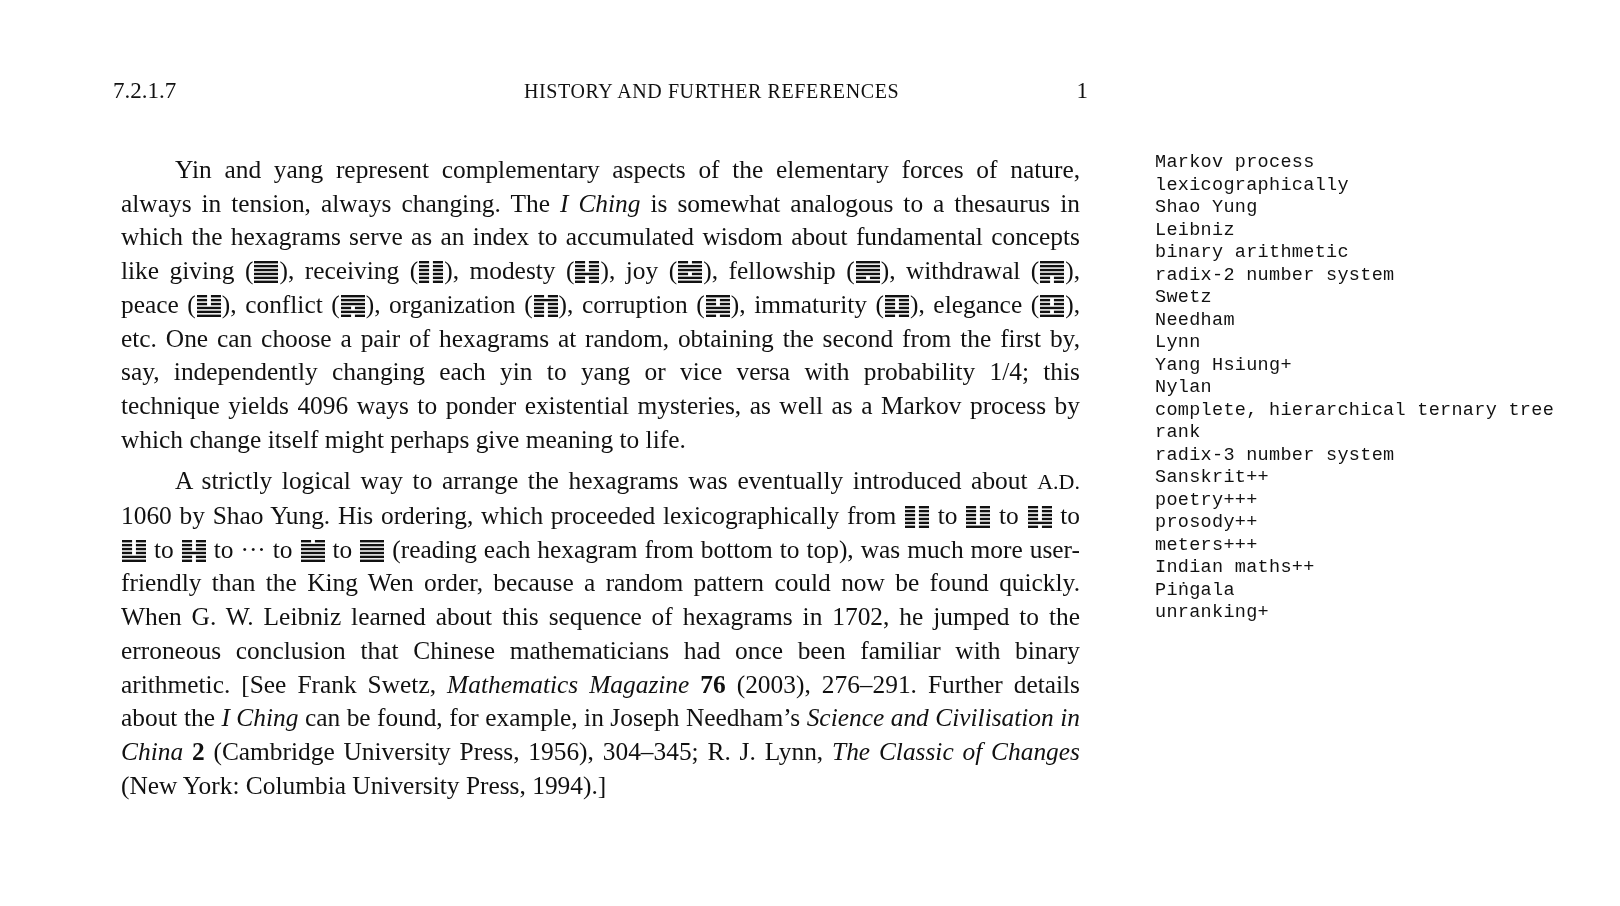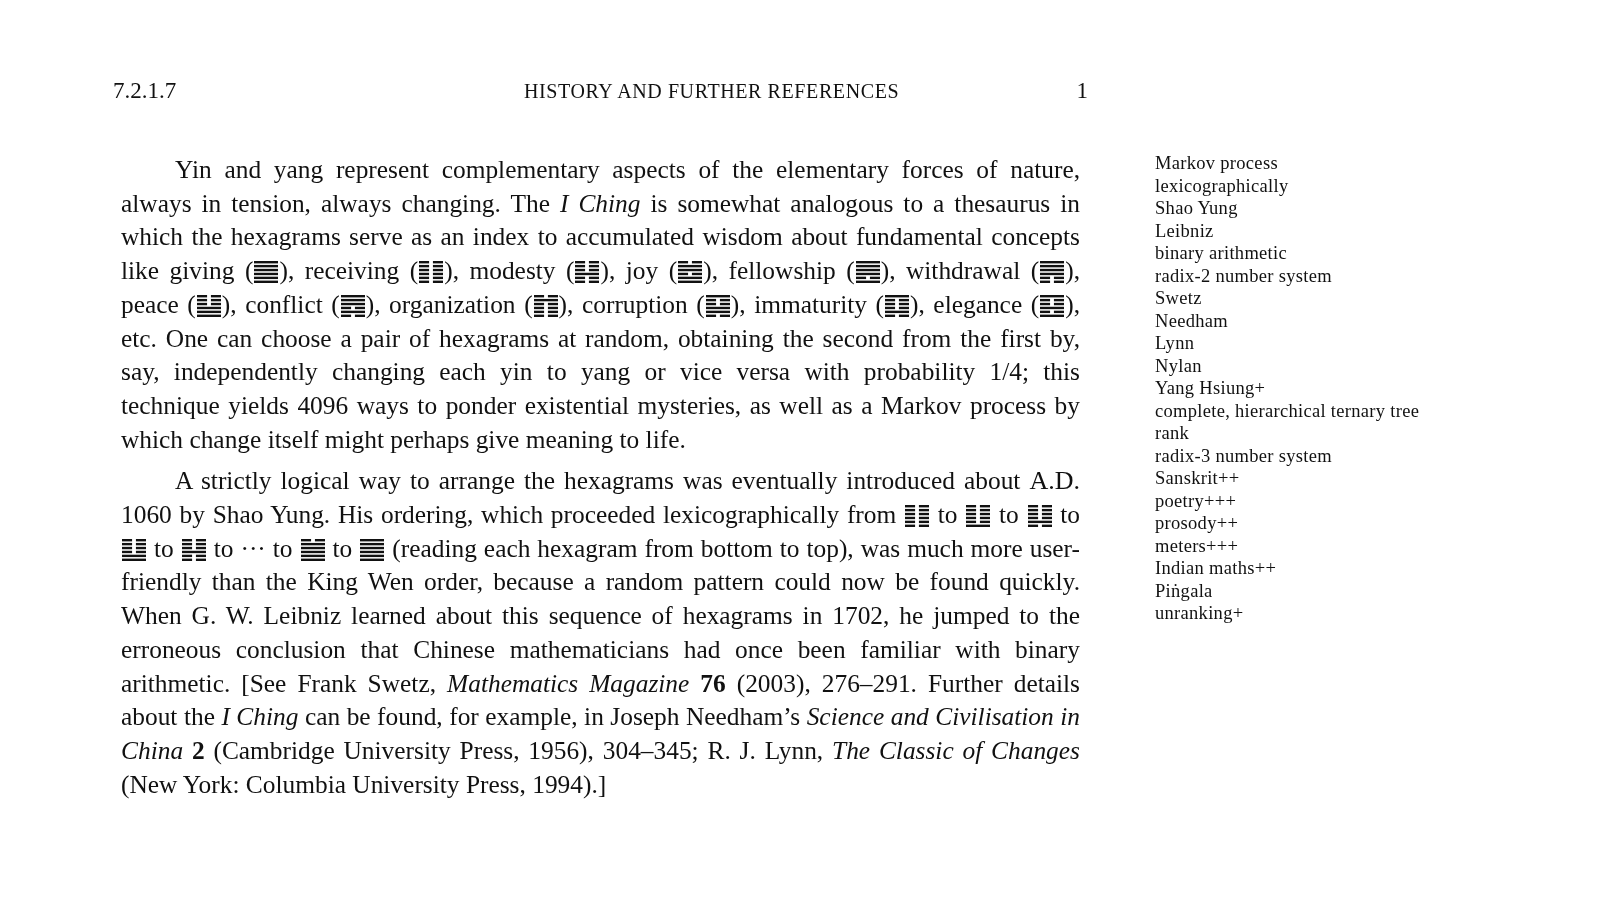--- a/index.html
+++ b/index.html
@@ -18,28 +18,28 @@
 
   .main {
     position: absolute; top: 145px; left: 113px; width: 975px;
     font-family: "Liberation Serif", serif;
     font-size: 25.4px; line-height: 33.7px;
     text-align: justify;
   }
   .main p { margin: 8px; text-indent: 54px; }
   .main i { font-style: italic; }
   .main b { font-weight: bold; }
-  .sc { font-variant: small-caps; font-size: 26px; }
+  .sc { font-variant: small-caps; font-size: 22px; }
 
   .hex { display: inline-block; vertical-align: -4px; margin: 0 1px; }
   .hex svg { display: block; }
 
   .margin {
     position: absolute; top: 152px; left: 1155px; width: 440px;
-    font-family: Liberation Serif, serif; font-size: 18.5px; line-height: 22.5px;
+    font-family: Liberation Mono, monospace; font-size: 18.5px; line-height: 22.5px;
     letter-spacing: 0.3px;
   }
   .margin div { white-space: nowrap; }
 </style>
 </head>
 <body>
 
 <div class="header">
   <span class="sec">7.2.1.7</span>
   <span class="title">HISTORY AND FURTHER REFERENCES</span>
@@ -249,22 +249,22 @@
 <div class="margin">
   <div>Markov process</div>
   <div>lexicographically</div>
   <div>Shao Yung</div>
   <div>Leibniz</div>
   <div>binary arithmetic</div>
   <div>radix-2 number system</div>
   <div>Swetz</div>
   <div>Needham</div>
   <div>Lynn</div>
+  <div>Yang Hsiung+</div>
   <div>Nylan</div>
-  <div>Yang Hsiung+</div>
   <div>complete, hierarchical ternary tree</div>
   <div>rank</div>
   <div>radix-3 number system</div>
   <div>Sanskrit++</div>
   <div>poetry+++</div>
   <div>prosody++</div>
   <div>meters+++</div>
   <div>Indian maths++</div>
   <div>Piṅgala</div>
   <div>unranking+</div>

